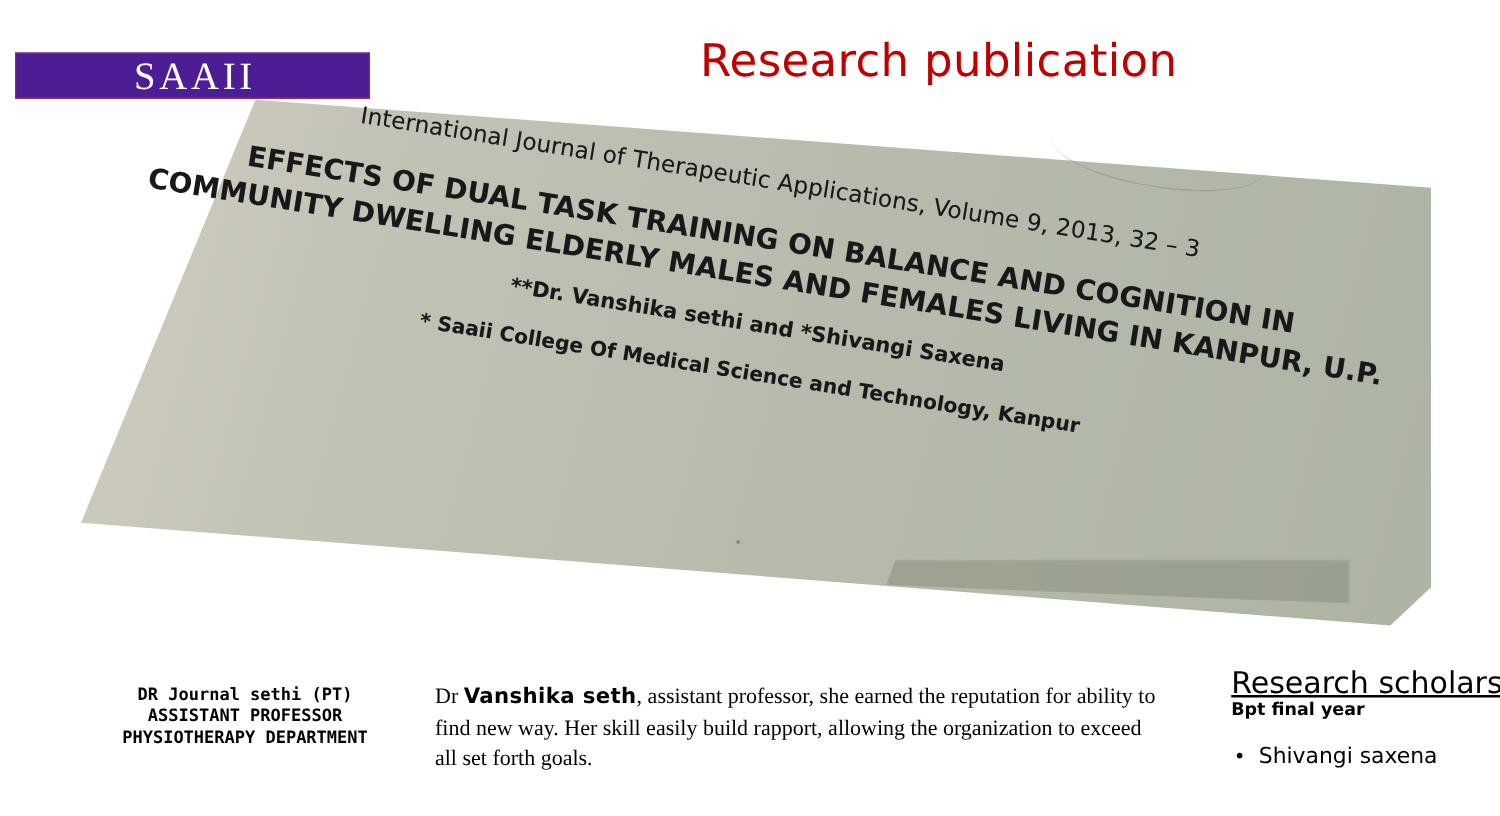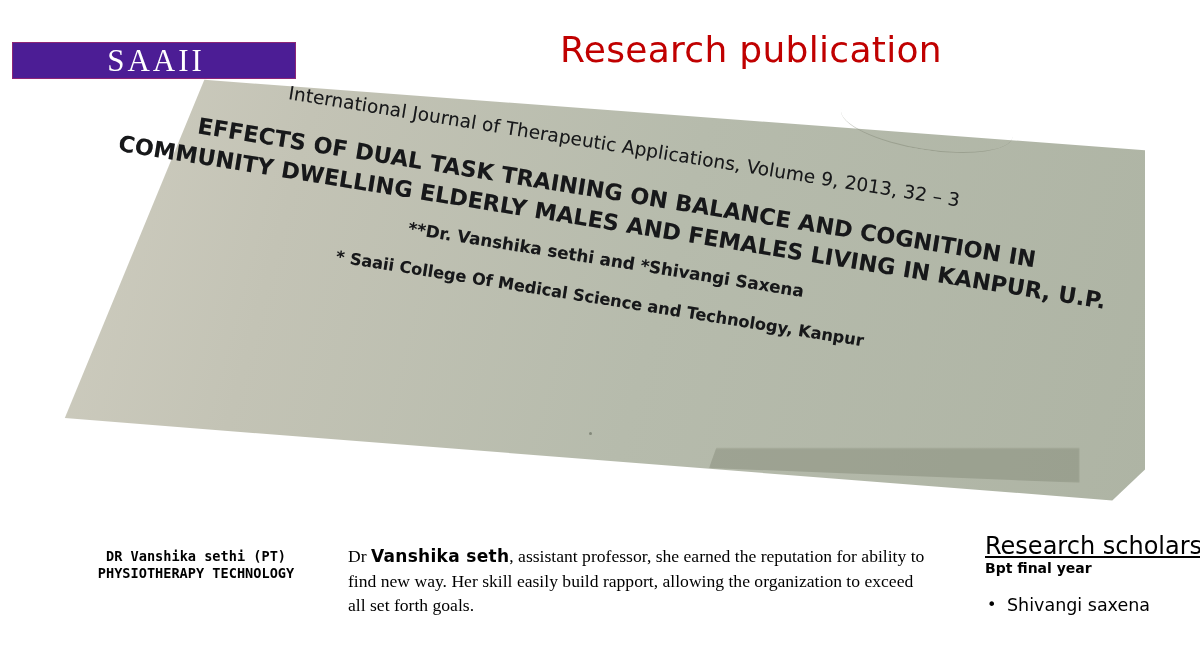--- a/index.html
+++ b/index.html
@@ -260,22 +260,23 @@
   <div class="photo-text">
     <div class="ptline pt-journal">International Journal of Therapeutic Applications, Volume 9, 2013, 32 – 3</div>
     <div class="ptline pt-title1">EFFECTS OF DUAL TASK TRAINING ON BALANCE AND COGNITION IN</div>
     <div class="ptline pt-title2">COMMUNITY DWELLING ELDERLY MALES AND FEMALES LIVING IN KANPUR, U.P.</div>
     <div class="ptline pt-authors">**Dr. Vanshika sethi and *Shivangi Saxena</div>
     <div class="ptline pt-affil">* Saaii College Of Medical Science and Technology, Kanpur</div>
   </div>
 </div>
 
 <div class="credit-block">
-  <div class="credit-line">DR Vanshika sethi (PT)</div>
-  <div class="credit-line">PHYSIOTHERAPY TECHNOLOGY</div>
+  <div class="credit-line">DR Journal sethi (PT)</div>
+  <div class="credit-line">ASSISTANT PROFESSOR</div>
+  <div class="credit-line">PHYSIOTHERAPY DEPARTMENT</div>
 </div>
 
 <div class="bio-block"><span>Dr </span><span class="bio-name">Vanshika seth</span><span>, assistant professor, she earned the reputation for ability to find new way. Her skill easily build rapport, allowing the organization to exceed all set forth goals.</span></div>
 
 <div class="scholars-block">
   <div class="scholars-title">Research scholars</div>
   <div class="scholars-sub">Bpt final year</div>
   <ul class="scholars-list">
     <li>Shivangi saxena</li>
   </ul>

